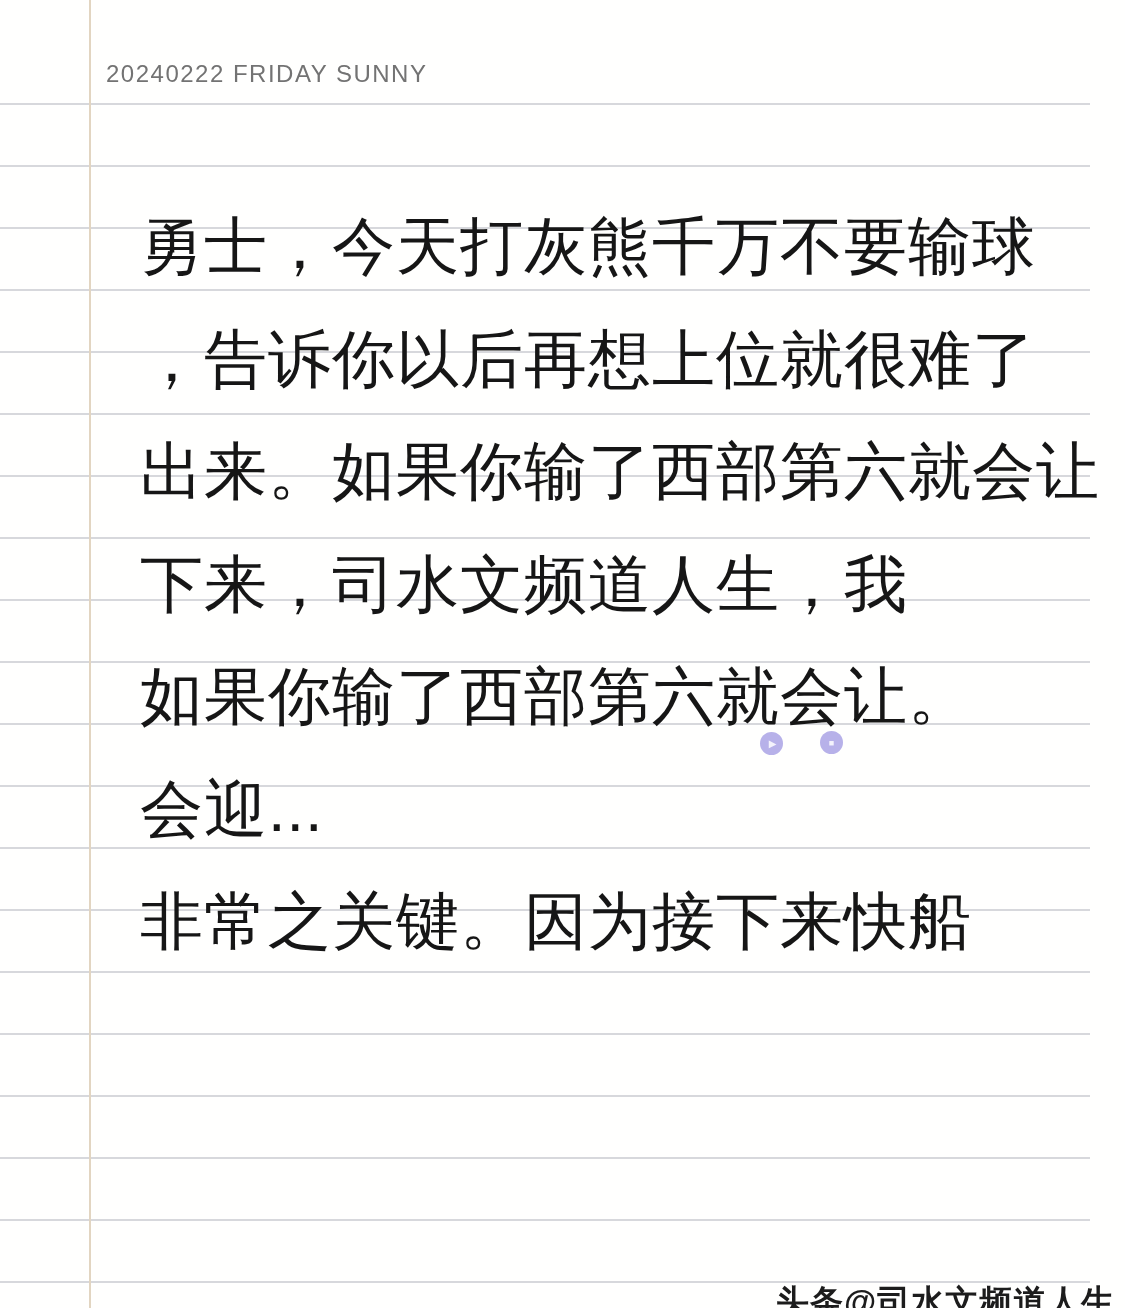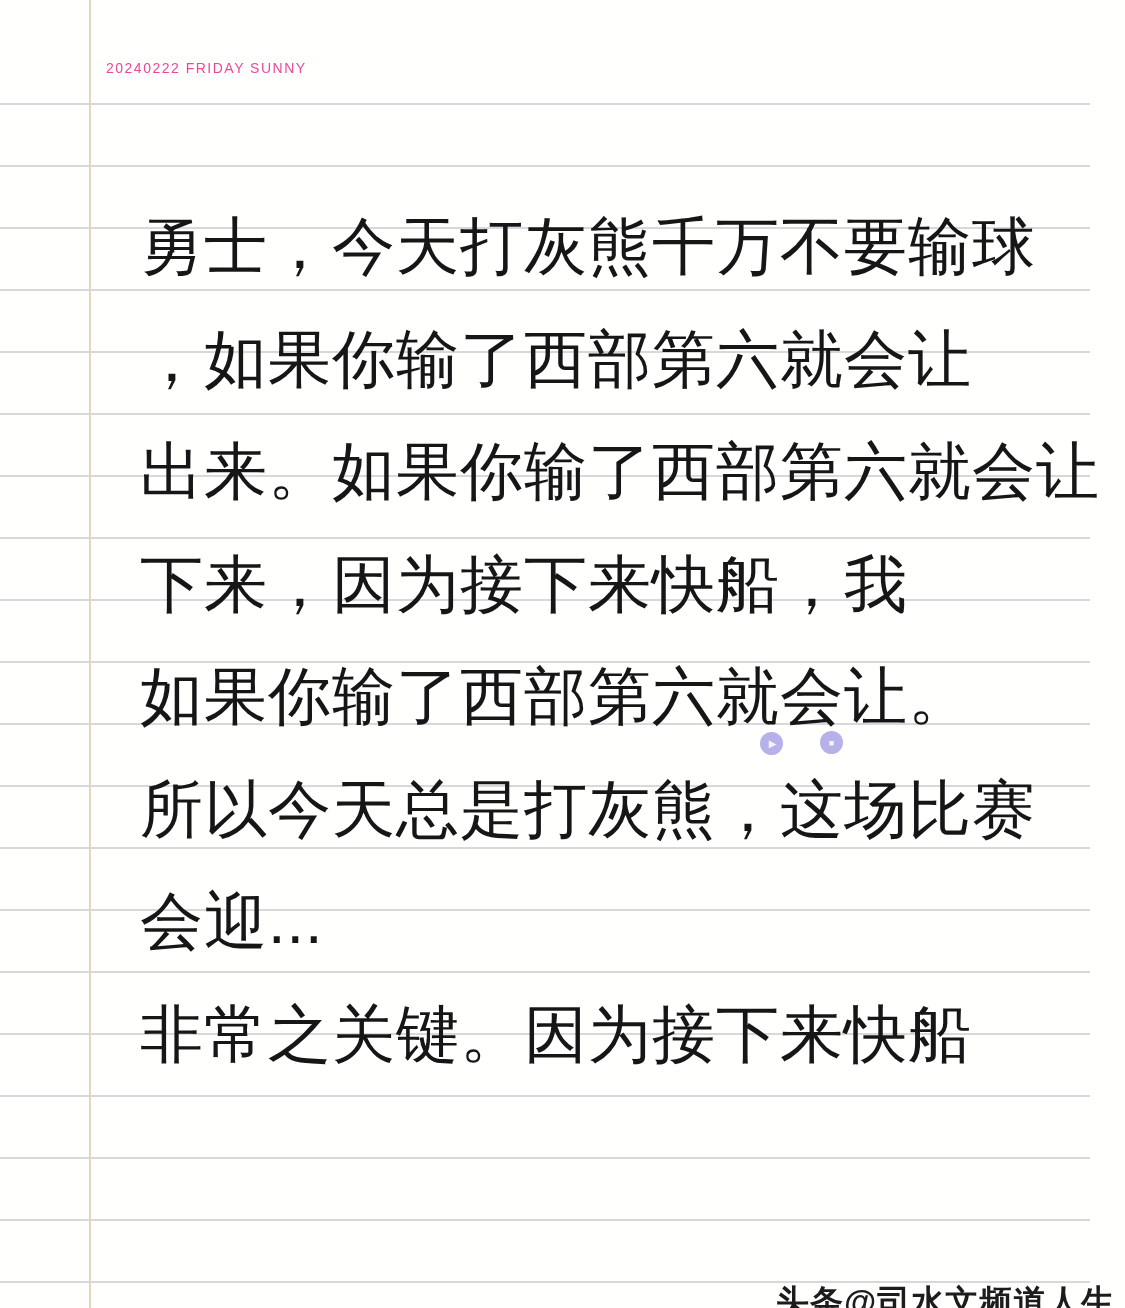--- a/index.html
+++ b/index.html
@@ -38,23 +38,23 @@
     top: 0;
     width: 2px;
     height: 100%;
     background: #e2d5c1;
     pointer-events: none;
   }
   .date-header {
     position: absolute;
     left: 106px;
     top: 60px;
-    font-size: 14px;
+    font-size: 24px;
     font-weight: 400;
-    color: #ec4899;
+    color: #737373;
     letter-spacing: 1.5px;
     white-space: nowrap;
   }
   .body-text {
     position: absolute;
     left: 140px;
     top: 190px;
     width: 950px;
     font-size: 63px;
     line-height: 112.5px;
@@ -106,25 +106,24 @@
 <div class="page">
 
   <div class="rules"></div>
 
   <div class="margin-line"></div>
 
   <div class="date-header">20240222 FRIDAY SUNNY</div>
 
   <div class="body-text">
     <div class="note-line">勇士，今天打灰熊千万不要输球</div>
-    <div class="note-line">，如果你输了西部第六就会让</div>
+    <div class="note-line">，告诉你以后再想上位就很难了</div>
     <div class="note-line">出来。如果你输了西部第六就会让</div>
-    <div class="note-line">下来，因为接下来快船，我</div>
+    <div class="note-line">下来，司水文频道人生，我</div>
     <div class="note-line">如果你输了西部第六就会让。</div>
-    <div class="note-line">所以今天总是打灰熊，这场比赛</div>
     <div class="note-line">会迎...</div>
     <div class="note-line">非常之关键。因为接下来快船</div>
   </div>
 
   <div class="badge badge-play">
     <span>▶</span>
   </div>
   <div class="badge badge-stop">
     <span>■</span>
   </div>

